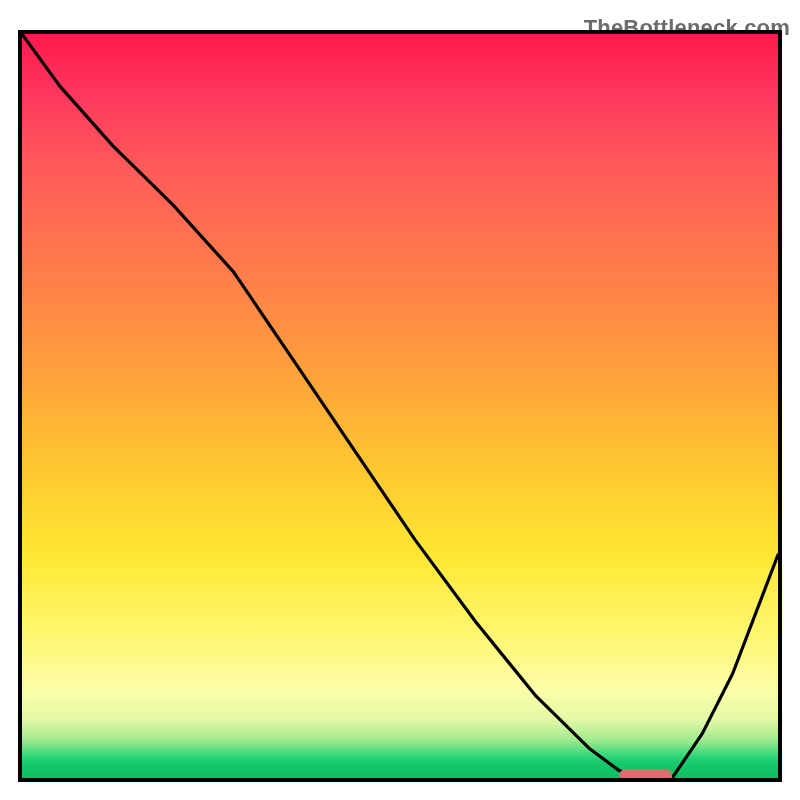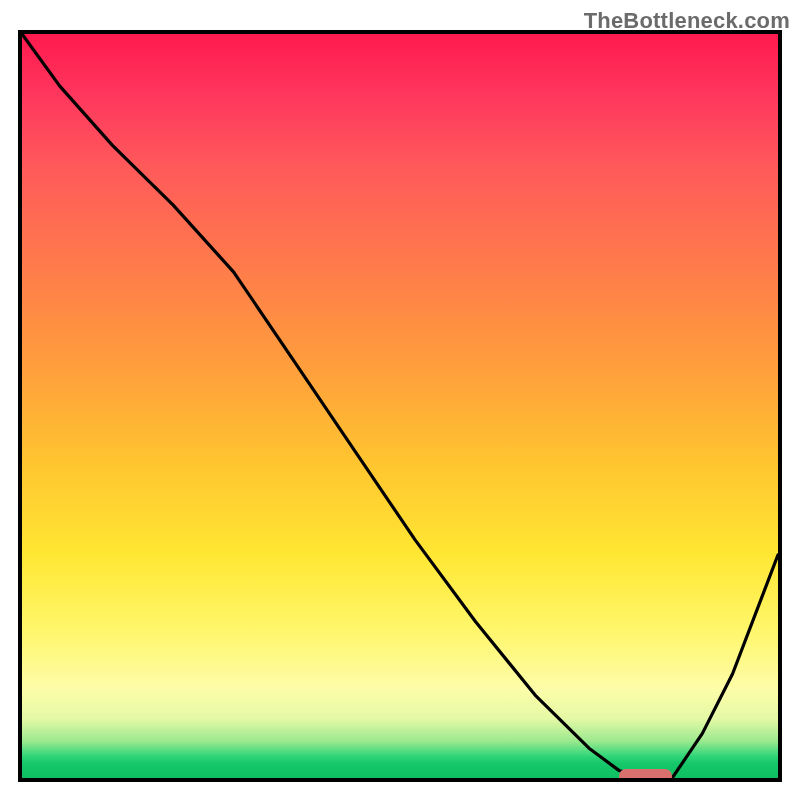--- a/index.html
+++ b/index.html
@@ -10,21 +10,21 @@
     background: #ffffff;
     font-family: Arial, Helvetica, sans-serif;
   }
   .wrap {
     position: relative;
     width: 800px;
     height: 800px;
   }
   .watermark {
     position: absolute;
-    top: 8px;
+    top: 15px;
     right: 10px;
     font-size: 22px;
     font-weight: 600;
     color: #6b6b6b;
     letter-spacing: 0.2px;
   }
   .plot {
     position: absolute;
     left: 18px;
     top: 30px;

